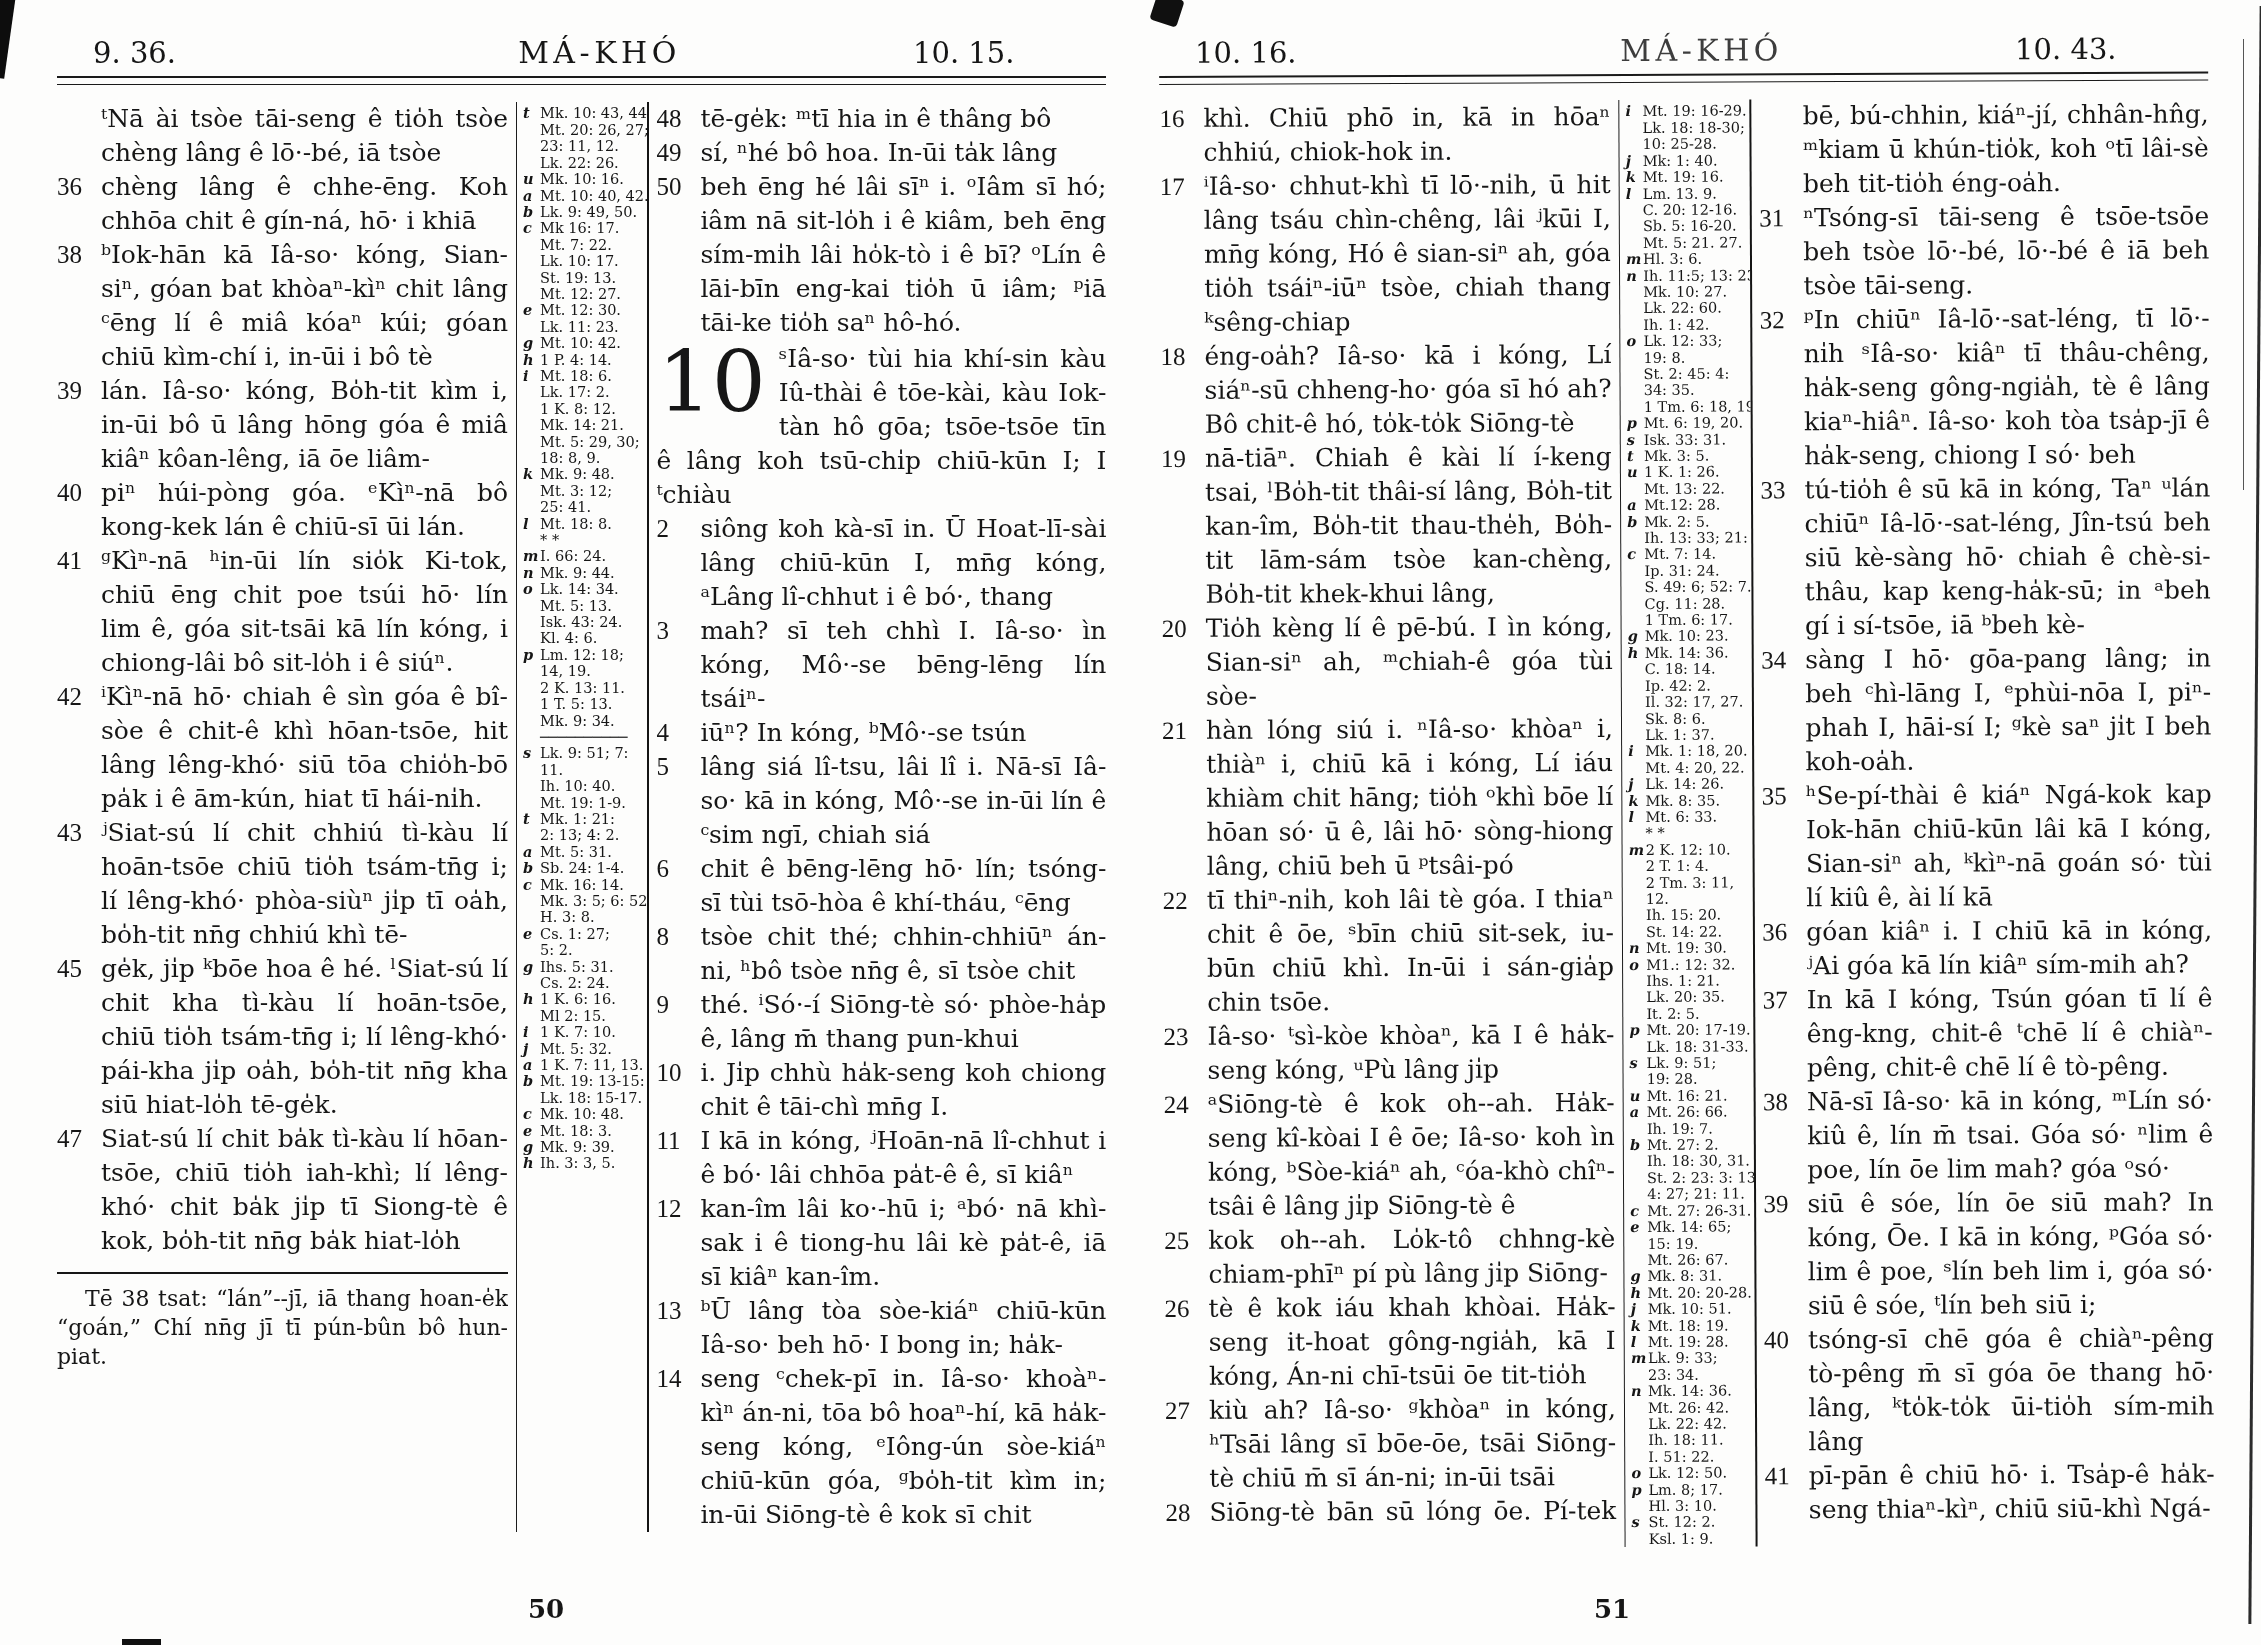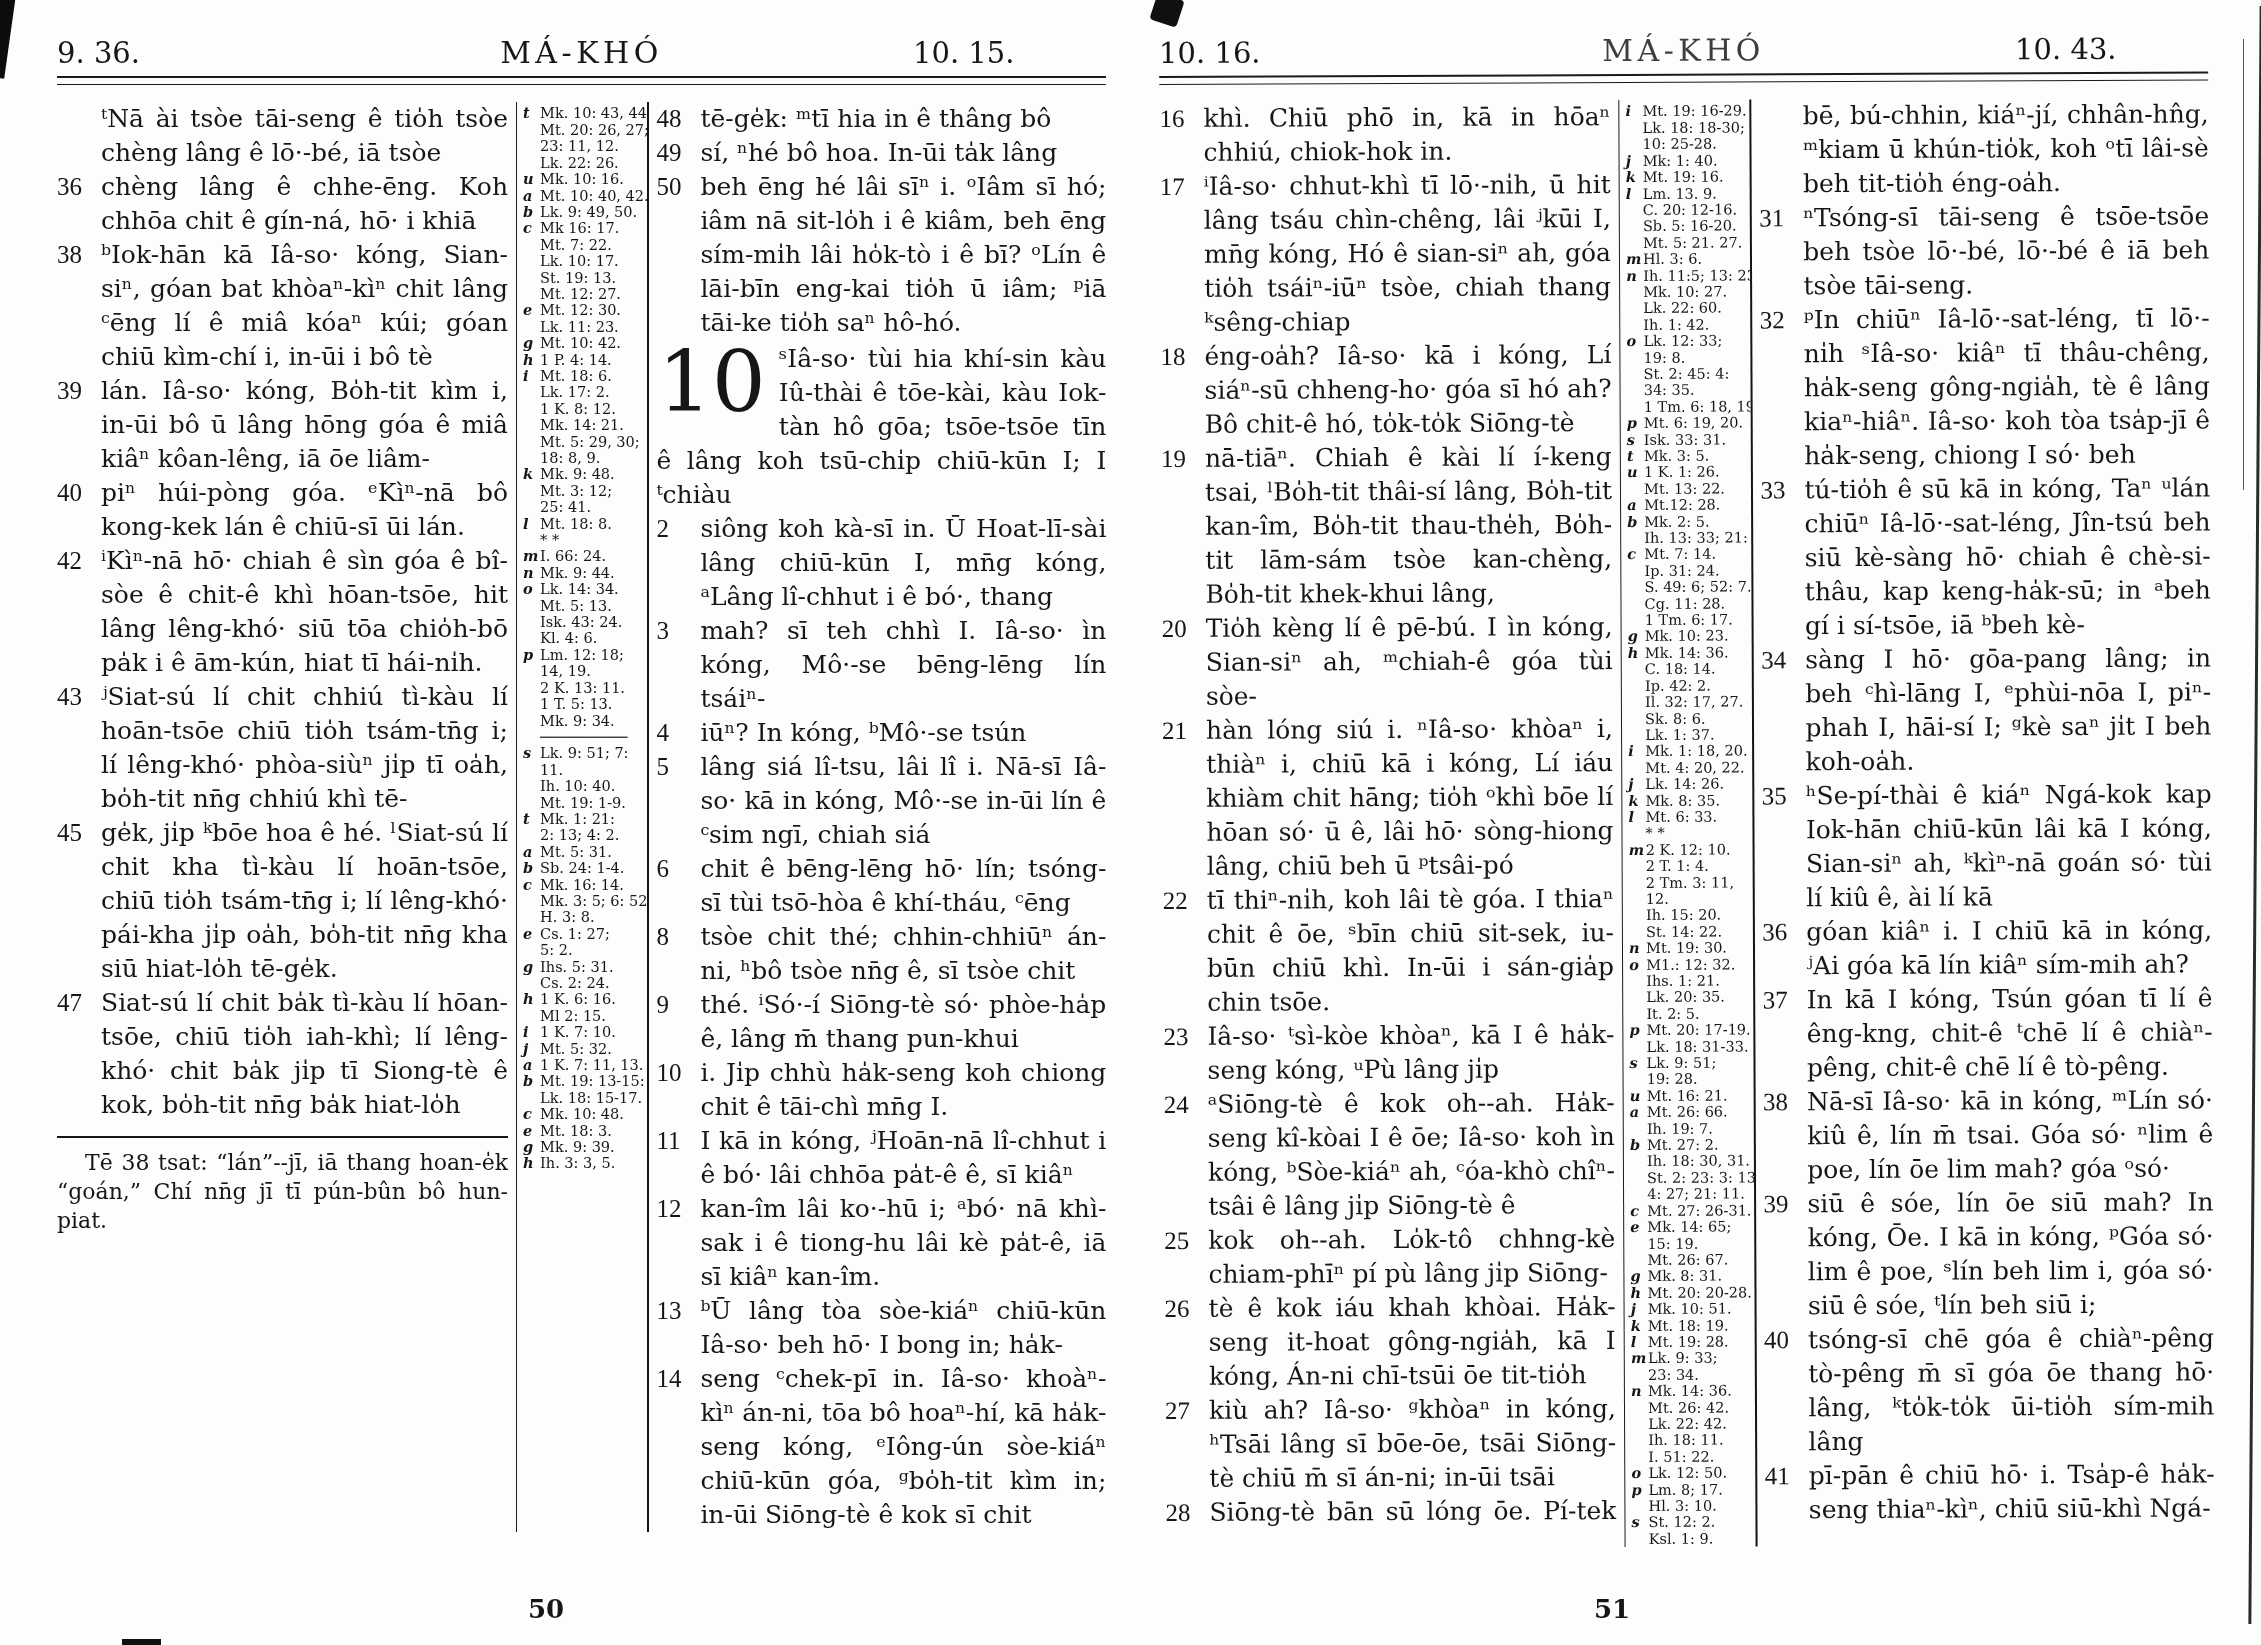--- a/index.html
+++ b/index.html
@@ -7,21 +7,21 @@
     width:2261px;height:1645px;overflow:hidden;position:relative;
     background:#fdfdfc;color:#161616;
     font-family:"DejaVu Serif","DejaVu Sans",serif;
   }
   .spread{display:flex;width:2261px;height:1645px;position:relative;}
   .page{position:relative;width:1092px;height:1645px;padding:35px 0 0 57px;box-sizing:border-box;}
   .page.right{padding-left:67px;}
   .page-inner{width:1057px;}
   .page.right .page-inner{transform:rotate(-0.25deg);transform-origin:top left;}
   .page-header{display:flex;align-items:baseline;width:1049px;font-size:29px;}
-  .ph-left{width:193px;text-align:left;}
+  .ph-left{width:193px;text-align:left;margin-left:36px;}
   .ph-center{flex:1;text-align:center;font-size:30px;letter-spacing:4.5px;}
   .ph-right{width:193px;text-align:left;}
   .page.right .ph-center{color:#3d3d3d;}
   .rule2{width:1049px;height:5.2px;border-top:2.6px solid #1a1a1a;border-bottom:1.3px solid #1a1a1a;margin-top:6.4px;}
   .page-body{display:grid;grid-template-columns:451px 133px 450px;column-gap:7.7px;margin-top:17px;width:1049px;}
   .textcol{font-size:25px;line-height:34px;overflow:hidden;max-height:1431px;}
   .verse{margin:0;padding-left:44px;text-align:justify;}
   .vnum{display:inline-block;width:44px;margin-left:-44px;vertical-align:top;font-family:Liberation Serif, serif;}
   .chapter-start{padding-left:0;margin:2.6px 0 0 0;}
   .chapnum{float:left;font-size:85px;line-height:62px;padding:9px 13px 0 1.3px;}
@@ -67,20 +67,21 @@
 
               <p class="verse"><span class="vnum">36</span><span>chèng lâng ê chhe-ēng.  Koh chhōa chit ê gín-ná, hō· i khiā</span></p>
 
 
               <p class="verse"><span class="vnum">38</span><span>ᵇIok-hān kā Iâ-so· kóng, Sian-siⁿ, góan bat khòaⁿ-kìⁿ chit lâng ᶜēng lí ê miâ kóaⁿ kúi; góan chiū kìm-chí i, in-ūi i bô tè</span></p>
 
               <p class="verse"><span class="vnum">39</span><span>lán.  Iâ-so· kóng, Bo̍h-tit kìm i, in-ūi bô ū lâng hōng góa ê miâ kiâⁿ kôan-lêng, iā ōe liâm-</span></p>
 
               <p class="verse"><span class="vnum">40</span><span>piⁿ húi-pòng góa.  ᵉKìⁿ-nā bô kong-kek lán ê chiū-sī ūi lán.</span></p>
 
+              <p class="verse"><span class="vnum">41</span><span>ᵍKìⁿ-nā ʰin-ūi lín sio̍k Ki-tok, chiū ēng chit poe tsúi hō· lín lim ê, góa sit-tsāi kā lín kóng, i chiong-lâi bô sit-lo̍h i ê siúⁿ.</span></p>
 
               <p class="verse"><span class="vnum">42</span><span>ⁱKìⁿ-nā hō· chiah ê sìn góa ê bî-sòe ê chit-ê khì hōan-tsōe, hit lâng lêng-khó· siū tōa chio̍h-bō pa̍k i ê ām-kún, hiat tī hái-ni̍h.</span></p>
 
               <p class="verse"><span class="vnum">43</span><span>ʲSiat-sú lí chit chhiú tì-kàu lí hoān-tsōe chiū tio̍h tsám-tn̄g i; lí lêng-khó· phòa-siùⁿ ji̍p tī oa̍h, bo̍h-tit nn̄g chhiú khì tē-</span></p>
 
               <p class="verse"><span class="vnum">45</span><span>ge̍k, ji̍p ᵏbōe hoa ê hé.  ˡSiat-sú lí chit kha tì-kàu lí hoān-tsōe, chiū tio̍h tsám-tn̄g i; lí lêng-khó· pái-kha ji̍p oa̍h, bo̍h-tit nn̄g kha siū hiat-lo̍h tē-ge̍k.</span></p>
 
               <p class="verse"><span class="vnum">47</span><span>Siat-sú lí chit ba̍k tì-kàu lí hōan-tsōe, chiū tio̍h iah-khì; lí lêng-khó· chit ba̍k ji̍p tī Siong-tè ê kok, bo̍h-tit nn̄g ba̍k hiat-lo̍h</span></p>
             </div>
           <div class="footnotes">

